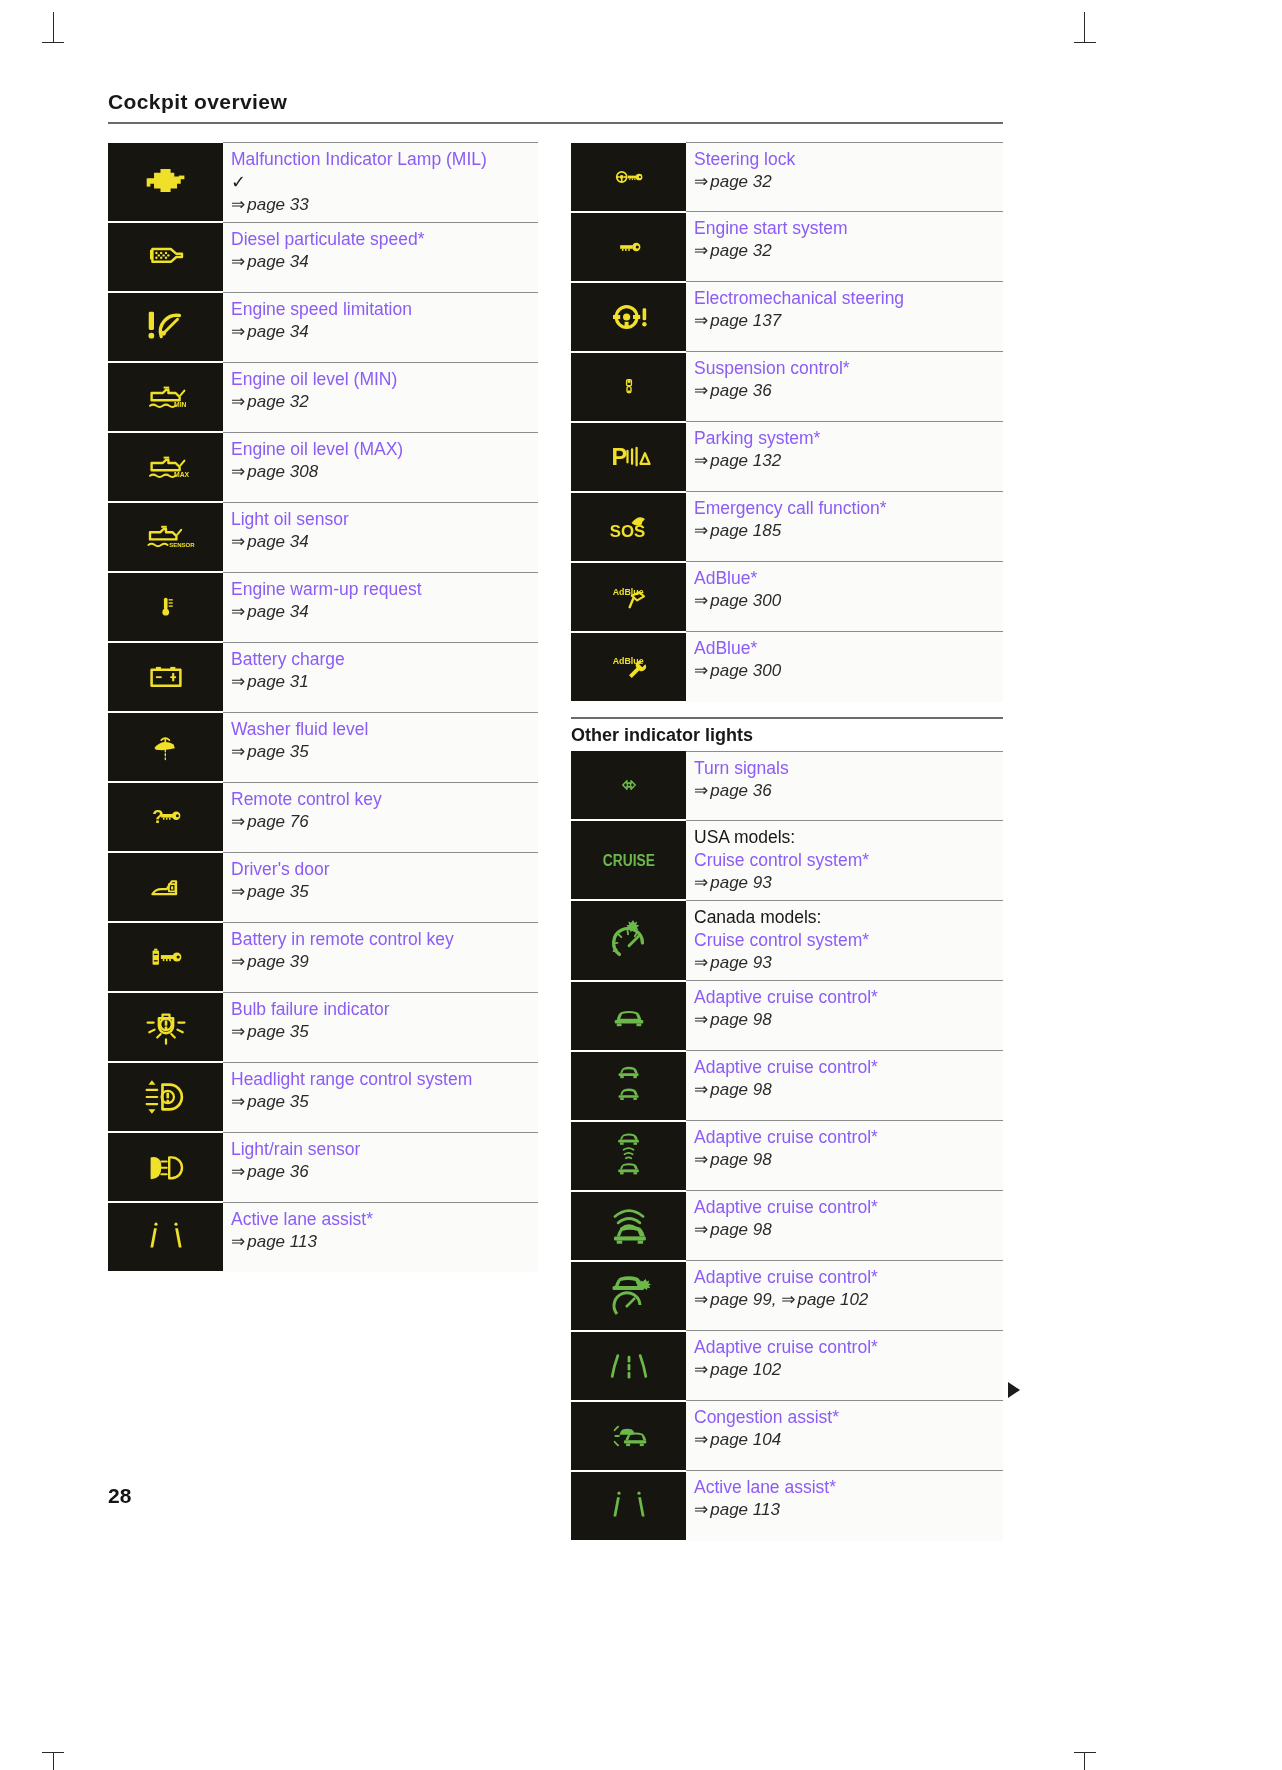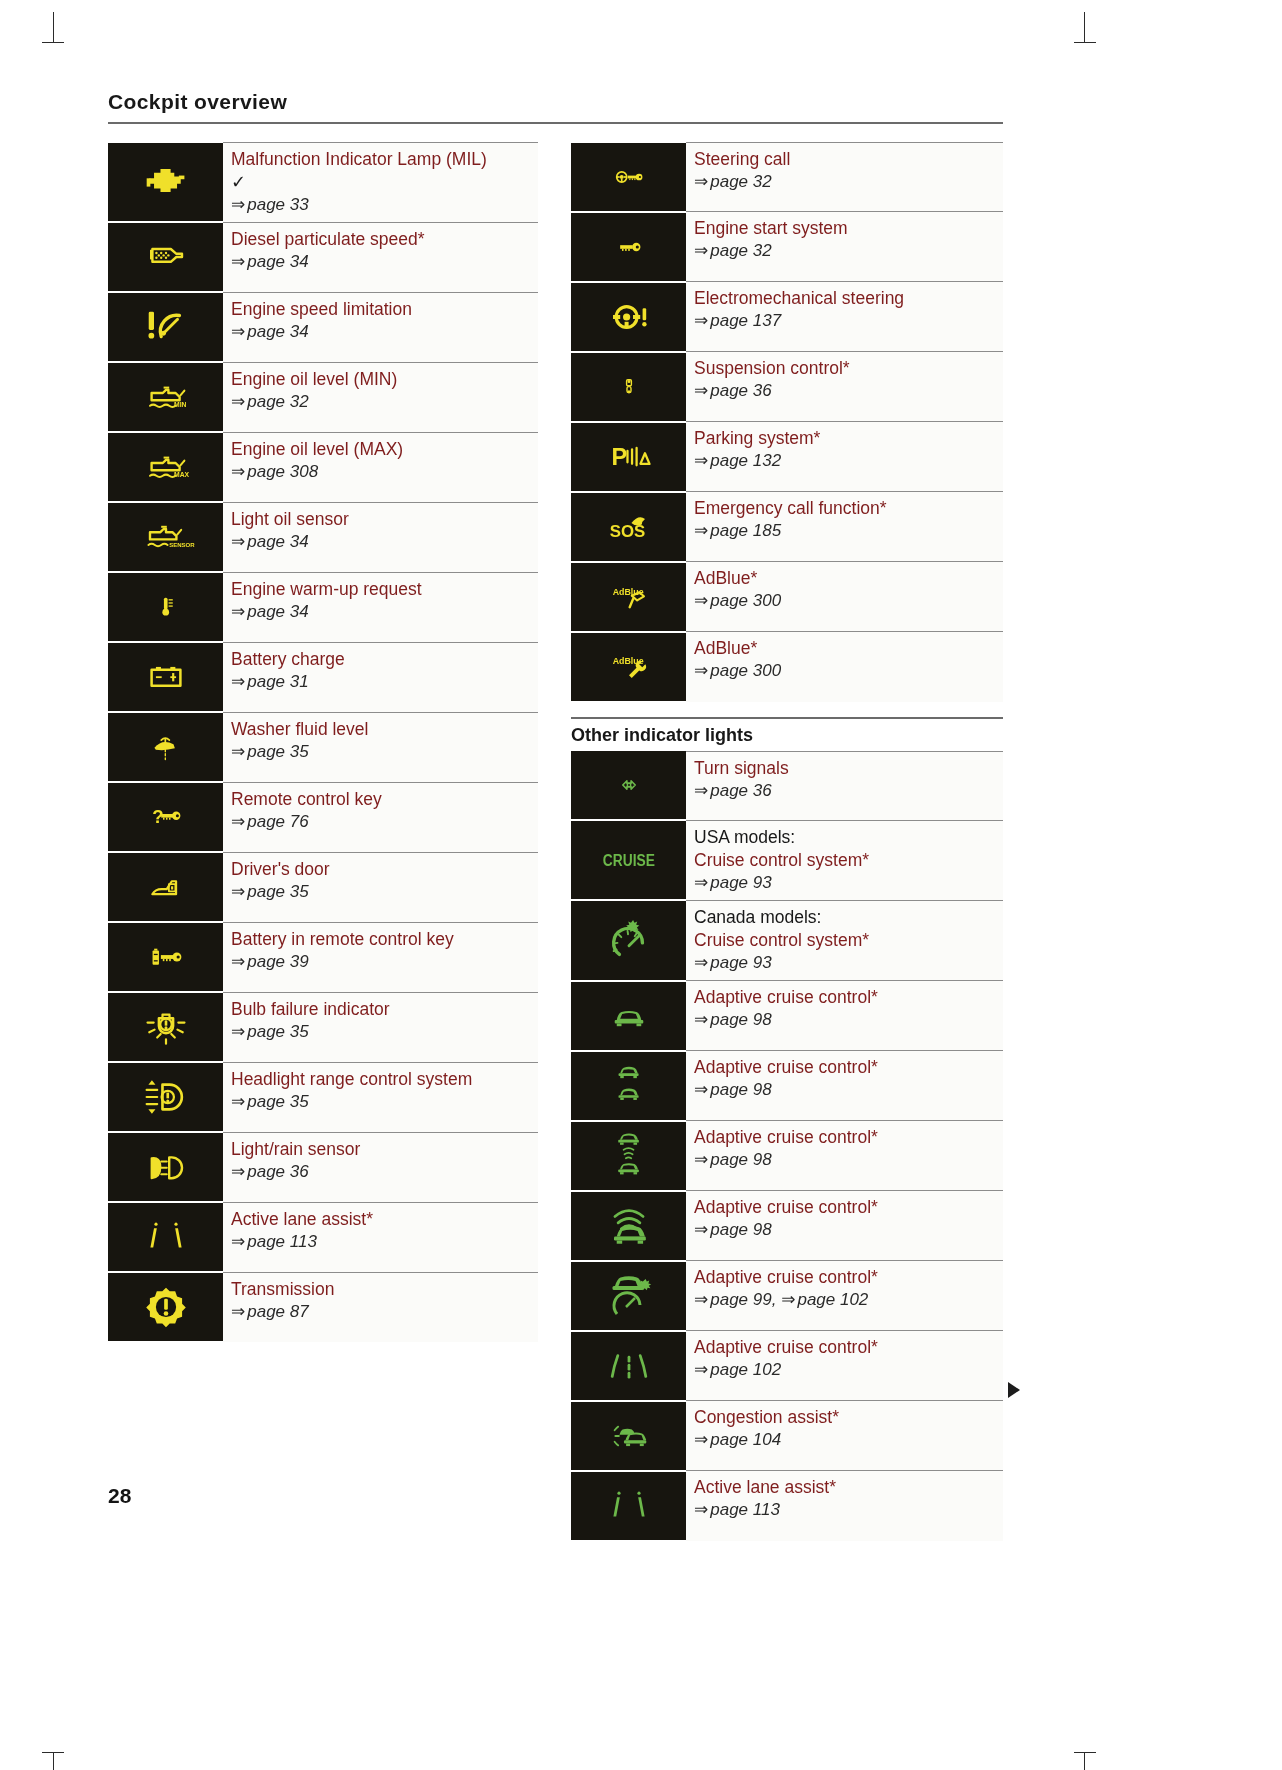--- a/index.html
+++ b/index.html
@@ -92,21 +92,21 @@
   .text-cell {
     padding: 5px 4px 6px 8px;
     border-top: 1.5px solid #8c8c8c;
     background: #fbfbf9;
   }
   tr:first-child .text-cell { border-top: 1.5px solid #8c8c8c; }
 
   .label {
     font-size: 17.5px;
     line-height: 1.32;
-    color: #7f1d1d;
+    color: #8b5cf6;
     white-space: nowrap;
   }
   .label.bold { font-weight: normal; color: #181818; }
   .pageref {
     font-size: 17px;
     font-style: italic;
     line-height: 1.3;
     color: #2a2a2a;
     white-space: nowrap;
   }
@@ -469,36 +469,20 @@
                       <circle cx="75" cy="18" r="4"></circle>
                     </g>
                   </svg>
                 </div>
               </td>
               <td class="text-cell">
                 <div class="label">Active lane assist*</div>
                 <div class="pageref"><span class="ar">⇒</span>page 113</div>
               </td>
             </tr>
-            <tr>
-              <td class="icon-cell">
-                <div class="icon-box">
-                  <svg class="ic" width="46" height="46" viewBox="0 0 100 100" fill="none" stroke="#f0e02a" stroke-width="6" stroke-linecap="round" stroke-linejoin="round">
-                    <path d="M50 8 l8 8 h12 l4 11 l11 4 v12 l8 8 l-8 8 v12 l-11 4 l-4 11 h-12 l-8 8 l-8 -8 h-12 l-4 -11 l-11 -4 v-12 l-8 -8 l8 -8 v-12 l11 -4 l4 -11 h12 z" fill="#f0e02a" stroke="none"></path>
-                    <circle cx="50" cy="50" r="22" fill="#17150f" stroke="none"></circle>
-                    <rect x="46" y="32" width="8" height="24" rx="3" fill="#f0e02a" stroke="none"></rect>
-                    <circle cx="50" cy="64" r="5" fill="#f0e02a" stroke="none"></circle>
-                  </svg>
-                </div>
-              </td>
-              <td class="text-cell">
-                <div class="label">Transmission</div>
-                <div class="pageref"><span class="ar">⇒</span>page 87</div>
-              </td>
-            </tr>
           </tbody>
       </table>
     </div>
     <div class="col col-right">
       <table class="tbl">
         <tbody id="tbody-right-top">
             <tr>
               <td class="icon-cell">
                 <div class="icon-box">
                   <svg class="ic" width="64" height="28" viewBox="0 0 100 100" fill="none" stroke="#f0e02a" stroke-width="6" stroke-linecap="round" stroke-linejoin="round">
@@ -514,21 +498,21 @@
                       <circle cx="89" cy="50" r="4" fill="#17150f"></circle>
                       <rect x="46" y="45" width="34" height="10"></rect>
                       <rect x="51" y="55" width="4" height="6"></rect>
                       <rect x="60" y="55" width="4" height="6"></rect>
                       <rect x="69" y="55" width="4" height="6"></rect>
                     </g>
                   </svg>
                 </div>
               </td>
               <td class="text-cell">
-                <div class="label">Steering call</div>
+                <div class="label">Steering lock</div>
                 <div class="pageref"><span class="ar">⇒</span>page 32</div>
               </td>
             </tr>
             <tr>
               <td class="icon-cell">
                 <div class="icon-box">
                   <svg class="ic" width="62" height="26" viewBox="0 0 100 100" fill="none" stroke="#f0e02a" stroke-width="6" stroke-linecap="round" stroke-linejoin="round">
                     <g fill="#f0e02a" stroke="none">
                       <circle cx="78" cy="50" r="16"></circle>
                       <circle cx="82" cy="50" r="6" fill="#17150f"></circle>

